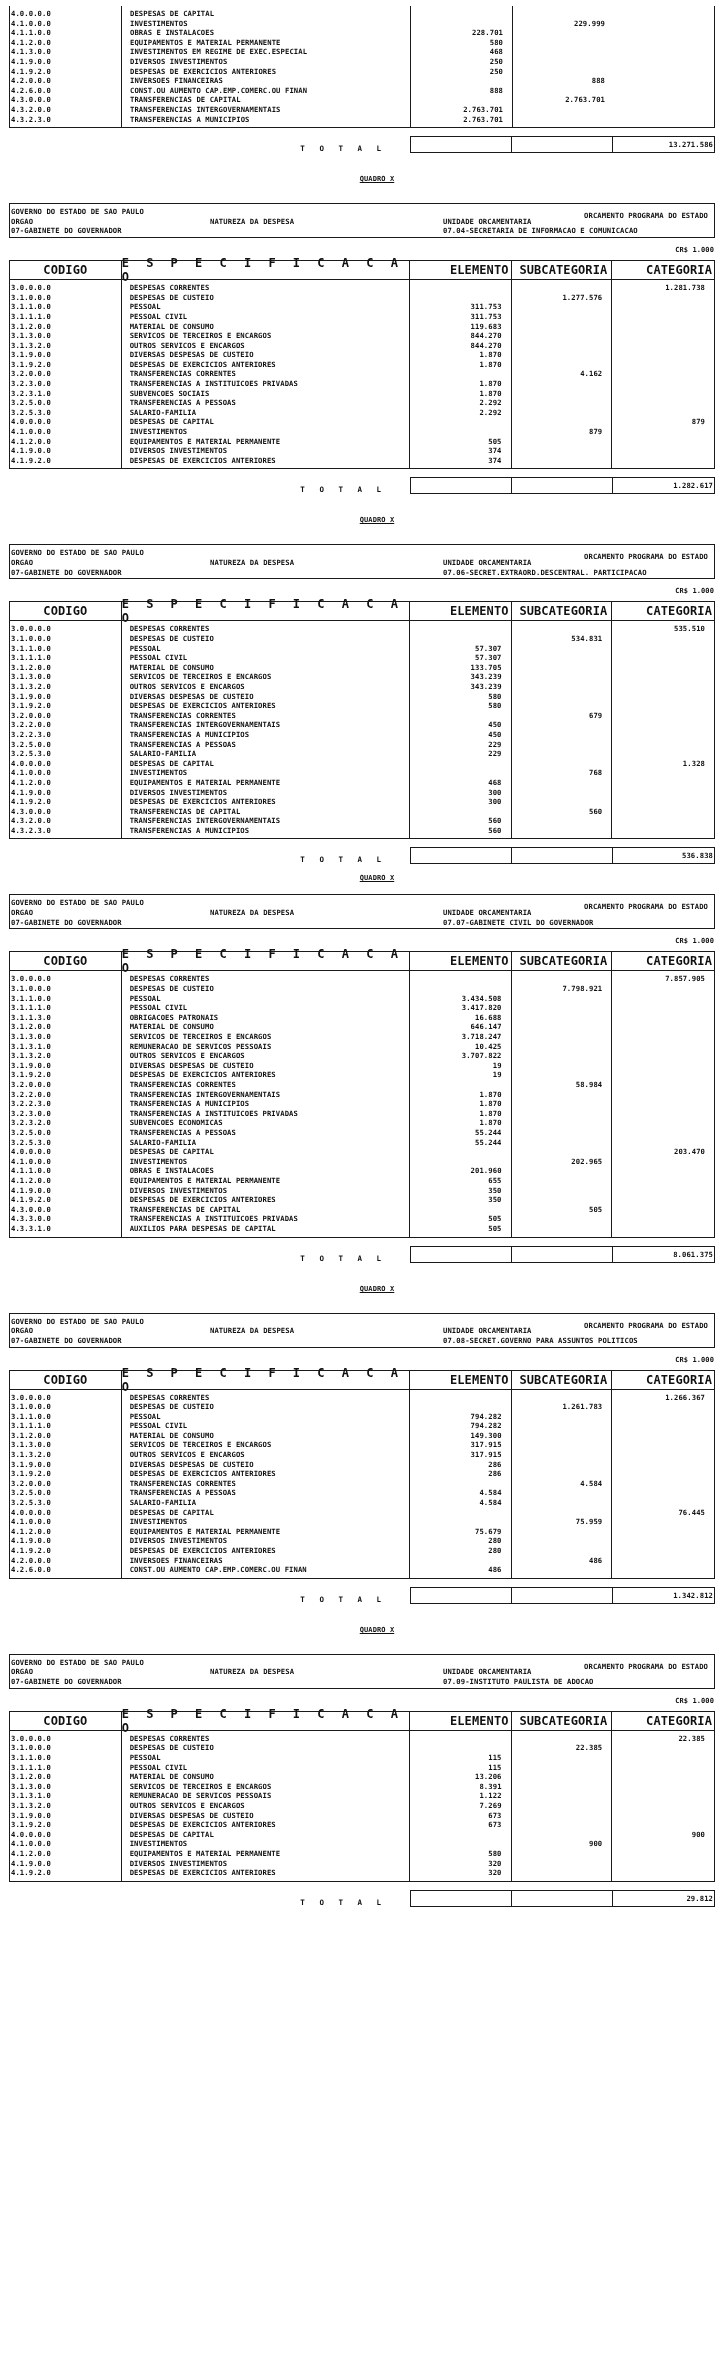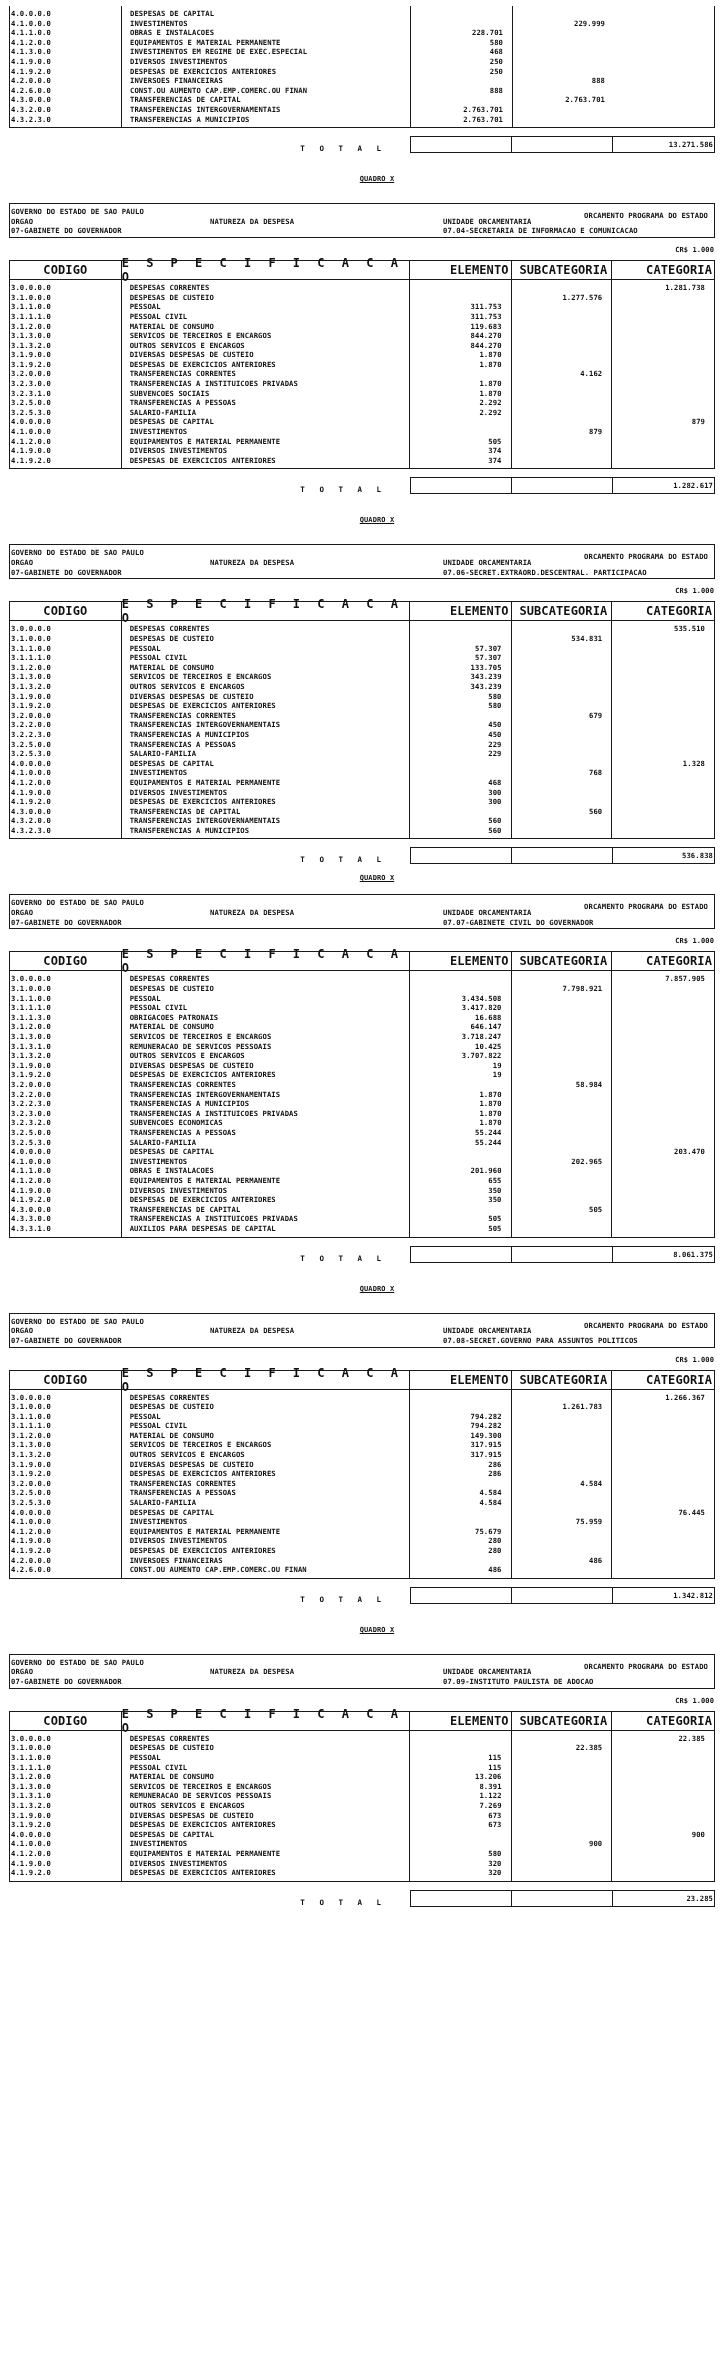--- a/index.html
+++ b/index.html
@@ -934,18 +934,18 @@
             <div class="cell c-num"></div>
             <div class="cell c-num"></div>
             <div class="cell c-num"></div>
           </div>
     </div>
     <div class="total-row">
       <div class="total-label">T O T A L</div>
       <div class="total-box">
         <div class="tb-elem"></div>
         <div class="tb-sub"></div>
-        <div class="tb-cat">23.285</div>
+        <div class="tb-cat">29.812</div>
       </div>
     </div>
   </div>
 </div>
 </div>
 
 </body></html>

